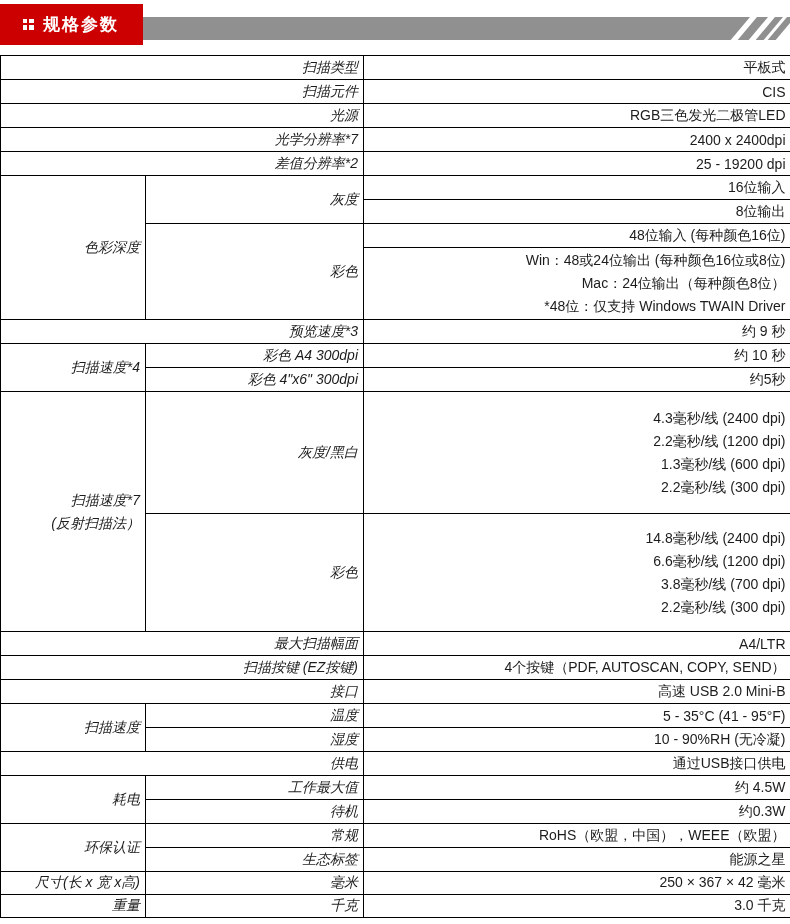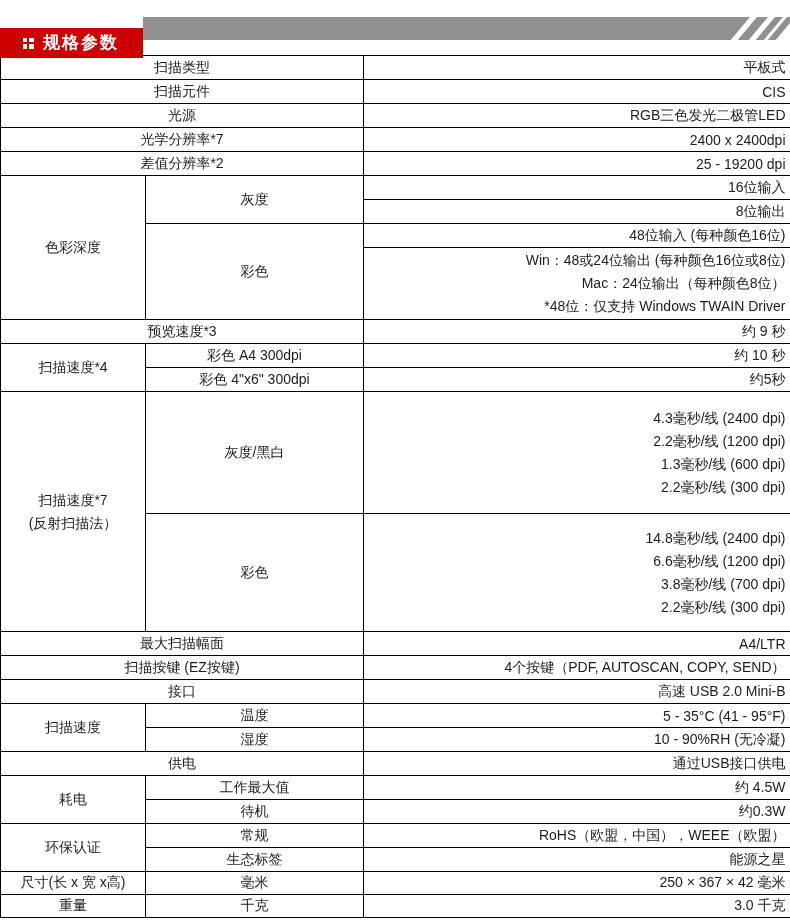--- a/index.html
+++ b/index.html
@@ -13,21 +13,21 @@
   body{
     width:790px;height:924px;
     background:#ffffff;
     font-family:"Liberation Sans","DejaVu Sans",sans-serif;
     color:var(--text);
     position:relative;
   }
   
   .header{position:relative;height:55px;width:790px;}
   .title-box{
-    position:absolute;left:0;top:28px;height:30px;width:143px;
+    position:absolute;left:0;top:4px;height:41px;width:143px;
     background:var(--accent);
     display:flex;align-items:center;
     padding-left:23px;
     z-index:2;
   }
   .grid-icon{
     display:grid;
     grid-template-columns:4px 5px;
     grid-template-rows:4px 5px;
     gap:2px;
@@ -59,21 +59,21 @@
     width:790px;
   }
   table.spec td{
     border:1px solid var(--border);
     font-size:14px;
     padding:1px 5px;
     vertical-align:middle;
     overflow:hidden;
   }
   table.spec td:last-child{border-right:none;}
-  td.lbl{text-align:center;padding-left:7px;}
+  td.lbl{text-align:right;padding-left:7px;font-style:italic;}
   td.val{text-align:right;}
   .ln{line-height:23px;white-space:nowrap;}
   tr.h24{height:24px;}
   tr.h71{height:71px;}
   tr.h122{height:122px;}
   tr.h118{height:118px;}
   tr.h23{height:23px;}
 </style>
 </head>
 <body>

